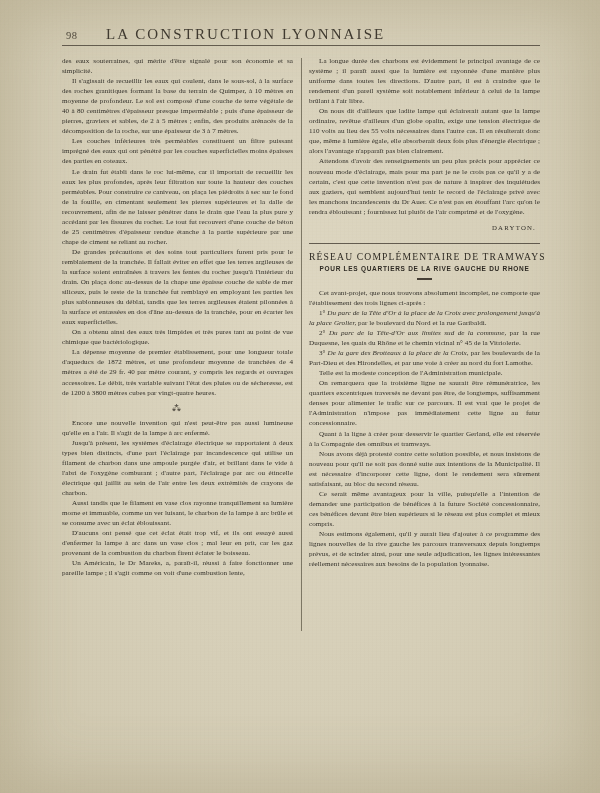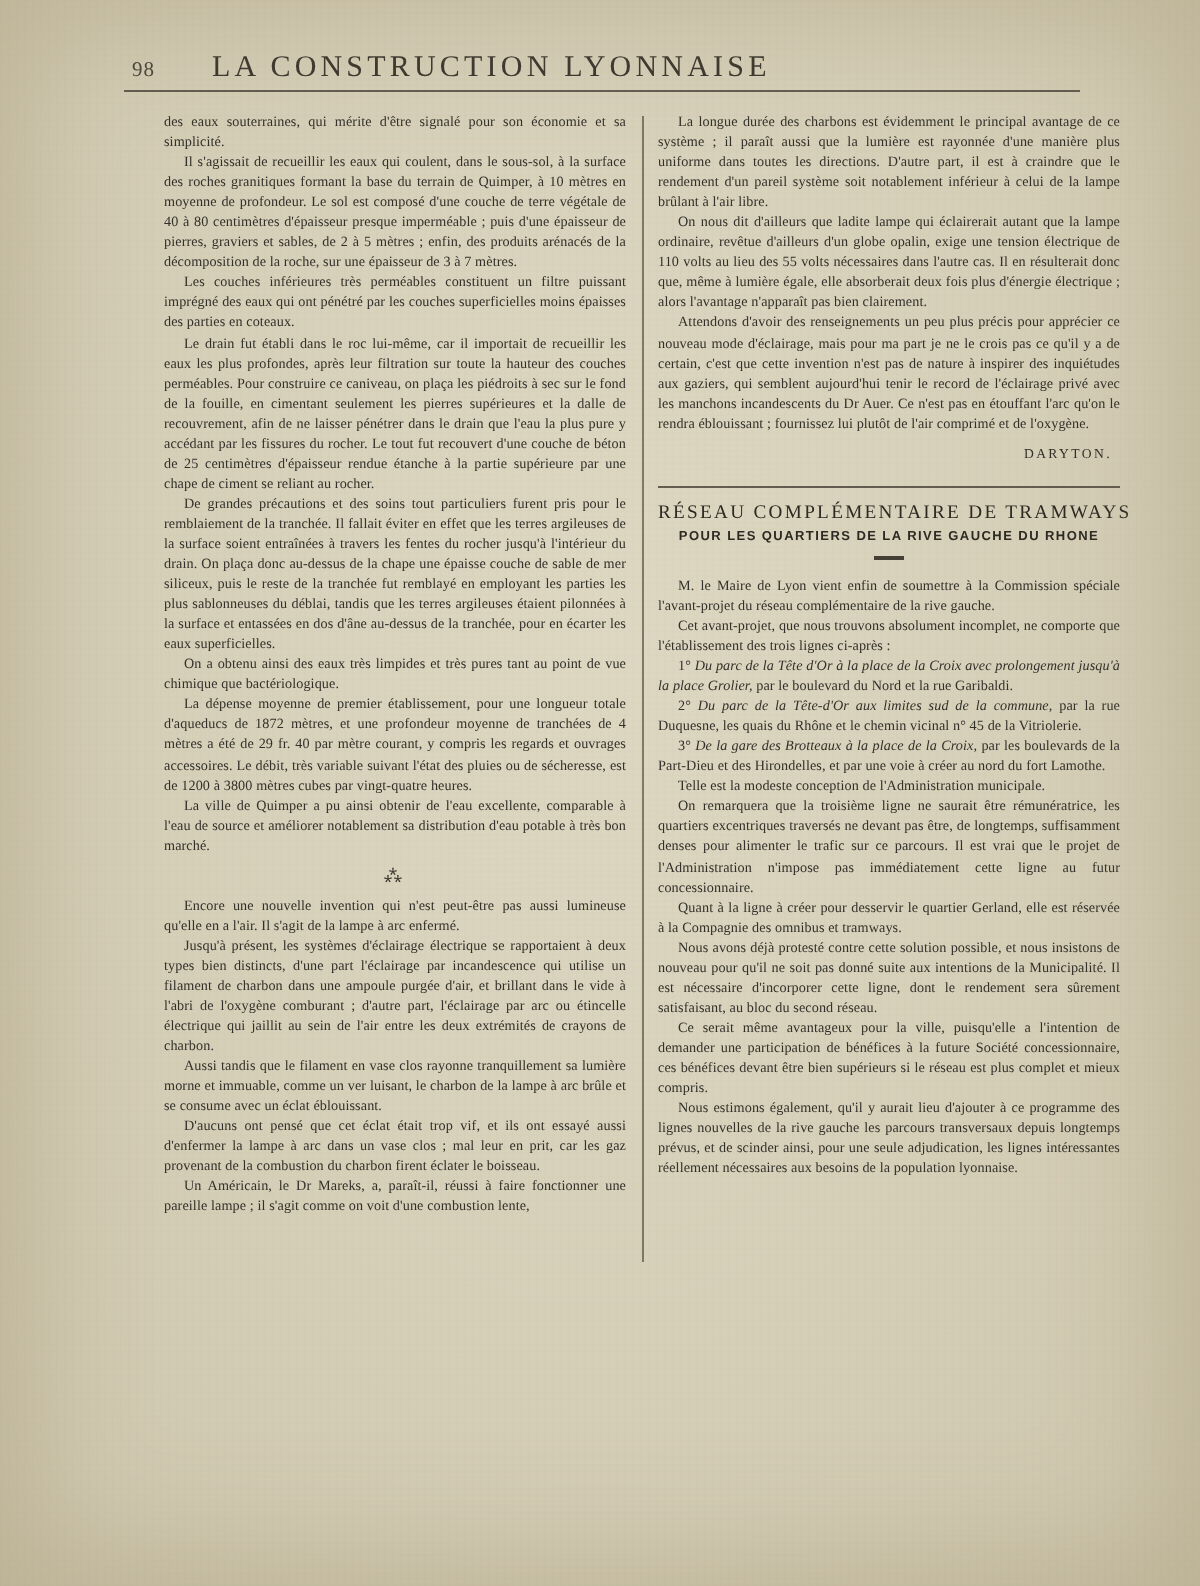--- a/index.html
+++ b/index.html
@@ -71,21 +71,20 @@
   }
 
   .columns {
     position: absolute;
     left: 62px;
     top: 56px;
     width: 478px;
     height: 700px;
     display: flex;
     gap: 0;
-    margin-left: 20px;
   }
   .col {
     width: 231px;
     position: relative;
   }
   .col-gutter {
     width: 16px;
     position: relative;
   }
   .col-divider {
@@ -184,21 +183,20 @@
   <div class="columns">
 
     <div class="col">
       <p class="body noindent">des eaux souterraines, qui mérite d'être signalé pour son économie et sa simplicité.</p>
       <p class="body">Il s'agissait de recueillir les eaux qui coulent, dans le sous-sol, à la surface des roches granitiques formant la base du terrain de Quimper, à 10 mètres en moyenne de profondeur. Le sol est composé d'une couche de terre végétale de 40 à 80 centimètres d'épaisseur presque imperméable ; puis d'une épaisseur de pierres, graviers et sables, de 2 à 5 mètres ; enfin, des produits arénacés de la décomposition de la roche, sur une épaisseur de 3 à 7 mètres.</p>
       <p class="body">Les couches inférieures très perméables constituent un filtre puissant imprégné des eaux qui ont pénétré par les couches superficielles moins épaisses des parties en coteaux.</p>
       <p class="body">Le drain fut établi dans le roc lui-même, car il importait de recueillir les eaux les plus profondes, après leur filtration sur toute la hauteur des couches perméables. Pour construire ce caniveau, on plaça les piédroits à sec sur le fond de la fouille, en cimentant seulement les pierres supérieures et la dalle de recouvrement, afin de ne laisser pénétrer dans le drain que l'eau la plus pure y accédant par les fissures du rocher. Le tout fut recouvert d'une couche de béton de 25 centimètres d'épaisseur rendue étanche à la partie supérieure par une chape de ciment se reliant au rocher.</p>
       <p class="body">De grandes précautions et des soins tout particuliers furent pris pour le remblaiement de la tranchée. Il fallait éviter en effet que les terres argileuses de la surface soient entraînées à travers les fentes du rocher jusqu'à l'intérieur du drain. On plaça donc au-dessus de la chape une épaisse couche de sable de mer siliceux, puis le reste de la tranchée fut remblayé en employant les parties les plus sablonneuses du déblai, tandis que les terres argileuses étaient pilonnées à la surface et entassées en dos d'âne au-dessus de la tranchée, pour en écarter les eaux superficielles.</p>
       <p class="body">On a obtenu ainsi des eaux très limpides et très pures tant au point de vue chimique que bactériologique.</p>
       <p class="body">La dépense moyenne de premier établissement, pour une longueur totale d'aqueducs de 1872 mètres, et une profondeur moyenne de tranchées de 4 mètres a été de 29 fr. 40 par mètre courant, y compris les regards et ouvrages accessoires. Le débit, très variable suivant l'état des pluies ou de sécheresse, est de 1200 à 3800 mètres cubes par vingt-quatre heures.</p>
-      <p class="body">La ville de Quimper a pu ainsi obtenir de l'eau excellente, comparable à l'eau de source et améliorer notablement sa distribution d'eau potable à très bon marché.</p>
 
       <div class="dots">⁂</div>
 
       <p class="body">Encore une nouvelle invention qui n'est peut-être pas aussi lumineuse qu'elle en a l'air. Il s'agit de la lampe à arc enfermé.</p>
       <p class="body">Jusqu'à présent, les systèmes d'éclairage électrique se rapportaient à deux types bien distincts, d'une part l'éclairage par incandescence qui utilise un filament de charbon dans une ampoule purgée d'air, et brillant dans le vide à l'abri de l'oxygène comburant ; d'autre part, l'éclairage par arc ou étincelle électrique qui jaillit au sein de l'air entre les deux extrémités de crayons de charbon.</p>
       <p class="body">Aussi tandis que le filament en vase clos rayonne tranquillement sa lumière morne et immuable, comme un ver luisant, le charbon de la lampe à arc brûle et se consume avec un éclat éblouissant.</p>
       <p class="body">D'aucuns ont pensé que cet éclat était trop vif, et ils ont essayé aussi d'enfermer la lampe à arc dans un vase clos ; mal leur en prit, car les gaz provenant de la combustion du charbon firent éclater le boisseau.</p>
       <p class="body">Un Américain, le Dr Mareks, a, paraît-il, réussi à faire fonctionner une pareille lampe ; il s'agit comme on voit d'une combustion lente,</p>
     </div>
 
@@ -213,21 +211,20 @@
 
       <div class="signature sc">DARYTON.</div>
 
       <div class="article-head">
         <div class="rule-article-top"></div>
         <div class="article-title">RÉSEAU COMPLÉMENTAIRE DE TRAMWAYS</div>
         <div class="article-subtitle">POUR LES QUARTIERS DE LA RIVE GAUCHE DU RHONE</div>
         <div class="mini-rule"></div>
       </div>
 
-      <p class="body">M. le Maire de Lyon vient enfin de soumettre à la Commission spéciale l'avant-projet du réseau complémentaire de la rive gauche.</p>
       <p class="body">Cet avant-projet, que nous trouvons absolument incomplet, ne comporte que l'établissement des trois lignes ci-après :</p>
 
       <p class="body list-item">
         <span>1°</span>
         <i>Du parc de la Tête d'Or à la place de la Croix avec prolongement jusqu'à la place Grolier,</i>
         <span>par le boulevard du Nord et la rue Garibaldi.</span>
       </p>
       <p class="body list-item">
         <span>2°</span>
         <i>Du parc de la Tête-d'Or aux limites sud de la commune,</i>

